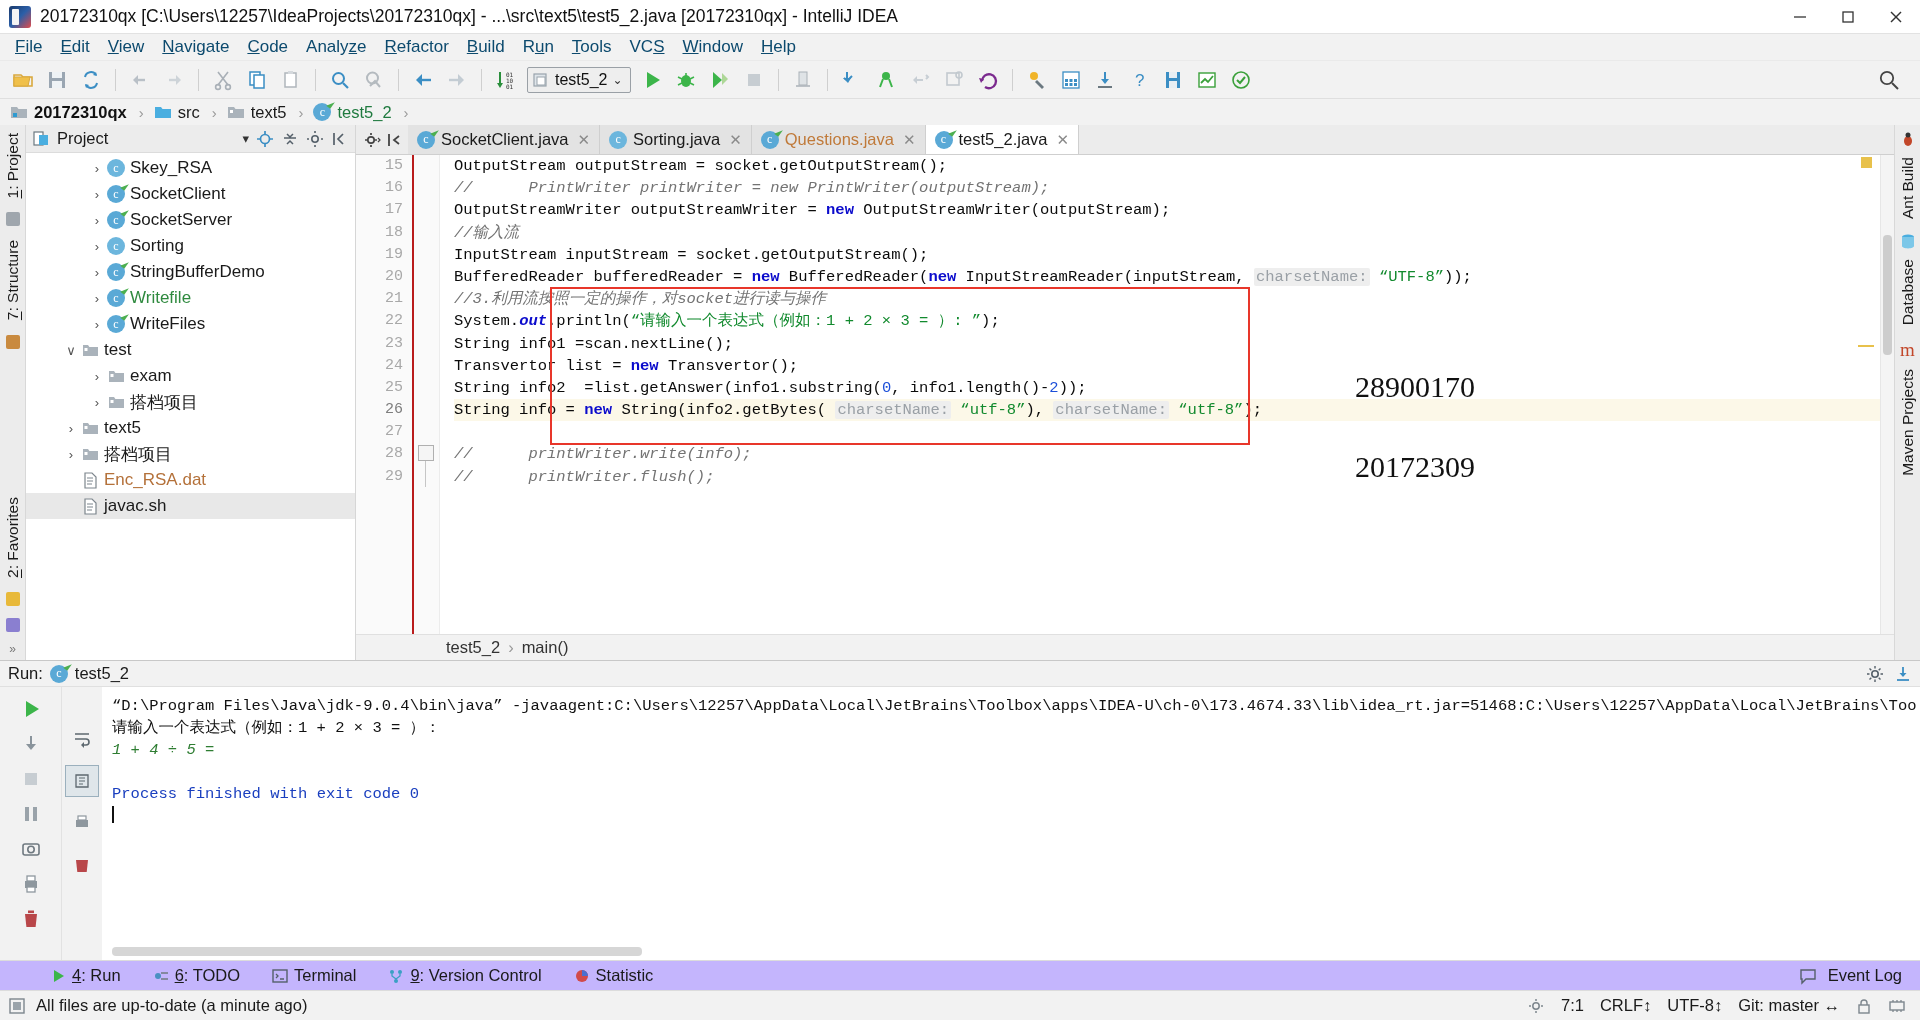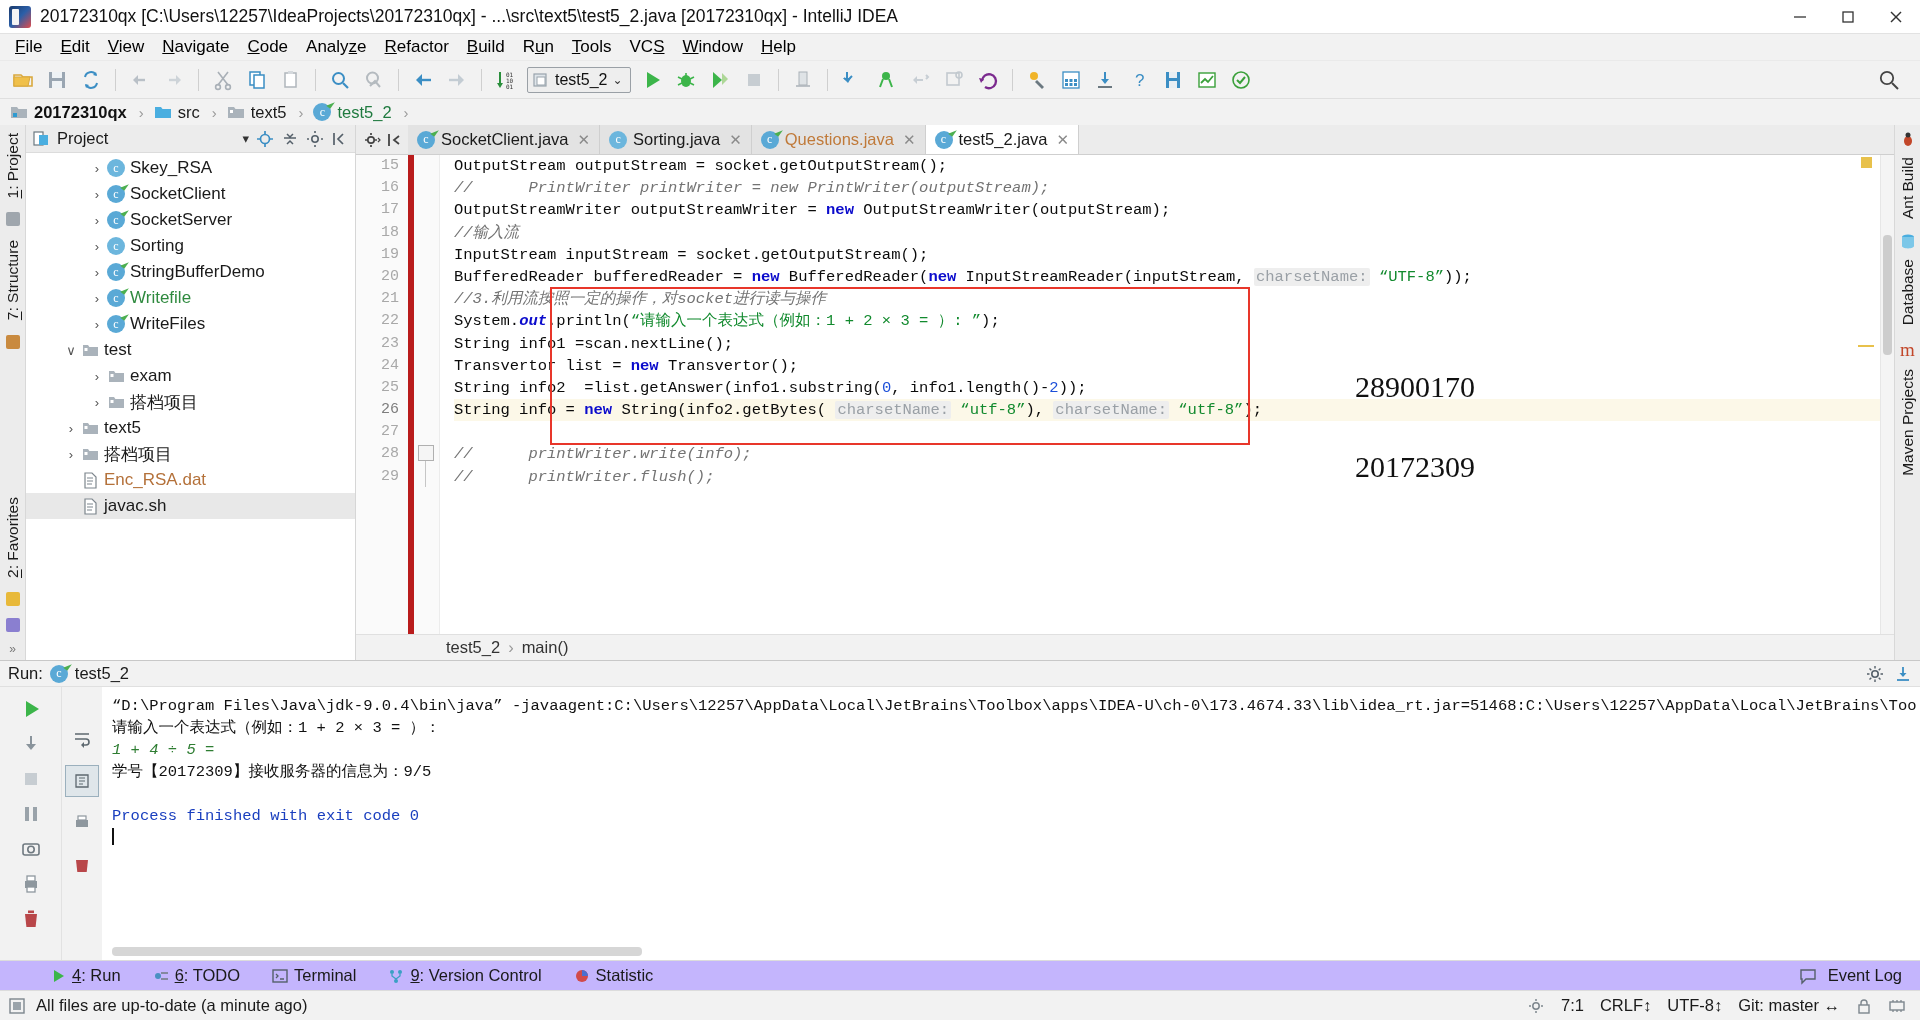--- a/index.html
+++ b/index.html
@@ -31,21 +31,21 @@
   .titlebar .tb-title { font-size:17.5px; color:#111; letter-spacing:0px; white-space:nowrap; }
   .titlebar .win-btns { margin-left:auto; display:flex; height:34px; }
   .win-btn { width:48px; height:34px; display:flex; align-items:center; justify-content:center; color:#333; }
   .win-btn svg { display:block; }
 
   
   .menubar {
     height:27px; background:#f2f2f2; display:flex; align-items:center;
     padding-left:6px; flex:0 0 27px; border-bottom:1px solid #eaeaea;
   }
-  .menu-item { padding:2px 9px; font-size:17px; color:#000000; white-space:nowrap; }
+  .menu-item { padding:2px 9px; font-size:17px; color:#0c4a6e; white-space:nowrap; }
   .menu-item .u { text-decoration:underline; }
 
   
   .toolbar {
     height:38px; background:#f2f2f2; display:flex; align-items:center; flex:0 0 38px;
     padding-left:6px; border-bottom:1px solid #dfdfdf;
   }
   .tb-btn {
     width:34px; height:32px; display:flex; align-items:center; justify-content:center;
     flex:0 0 34px;
@@ -110,21 +110,21 @@
   .tab-gear { width:52px; display:flex; align-items:center; justify-content:center; gap:5px; flex:0 0 52px; background:#ececec;}
   .etab {
     display:flex; align-items:center; gap:6px; padding:0 9px; font-size:16.5px;
     border-right:1px solid #cfcfcf; background:#e3e3e3; color:#1a1a1a; white-space:nowrap;
   }
   .etab.active { background:#ffffff; }
   .etab .x { color:#8a8a8a; font-size:15px; margin-left:3px; }
   .etab .lbl.orange { color:#c07a3a; }
 
   .editor-area { flex:1 1 auto; display:flex; position:relative; min-height:0; overflow:hidden; background:#fff;}
-  .gutter { width:58px; flex:0 0 58px; background:#fafafa; border-right:6px solid #b91c1c; position:relative; }
+  .gutter { width:58px; flex:0 0 58px; background:#fafafa; border-right:2px solid #b91c1c; position:relative; }
   .gutter .ln {
     height:22.2px; line-height:22.2px; text-align:right; padding-right:9px;
     font-family:"Liberation Mono", monospace; font-size:15px; color:#a8a8a8;
   }
   .gutter .ln.cur { color:#7d7d7d; }
   .fold-col { width:26px; flex:0 0 26px; background:#fafafa; border-right:1px solid #ececec; position:relative;}
   .code-scroll { flex:1 1 auto; position:relative; overflow:hidden; }
   .code {
     font-family:"Liberation Mono", monospace; font-size:15.5px; position:relative;
     padding-left:14px; padding-top:0px;
@@ -882,21 +882,20 @@
         <div class="rt-btn">
           <svg width="20" height="20" viewBox="0 0 20 20">
               <path d="M4 5h12l-1.3 12H5.3z" fill="#b9474a"></path>
             </svg>
         </div>
       </div>
       <div class="console">
           <div class="coline">“D:\Program Files\Java\jdk-9.0.4\bin\java” -javaagent:C:\Users\12257\AppData\Local\JetBrains\Toolbox\apps\IDEA-U\ch-0\173.4674.33\lib\idea_rt.jar=51468:C:\Users\12257\AppData\Local\JetBrains\Too</div>
           <div class="coline">请输入一个表达式（例如：1 + 2 × 3 = ）：</div>
           <div class="coline green">1 + 4 ÷ 5 =</div>
-          <div class="coline">学号【20172309】接收服务器的信息为：9/5</div>
           <div class="coline">&nbsp;</div>
           <div class="coline blue">Process finished with exit code 0</div>
           <div class="coline"><span class="caret-blk"></span></div>
           <div class="hscroll"></div>
         </div>
     </div>
   </div>
 
   <div class="bottombar">
     <div class="btab">

